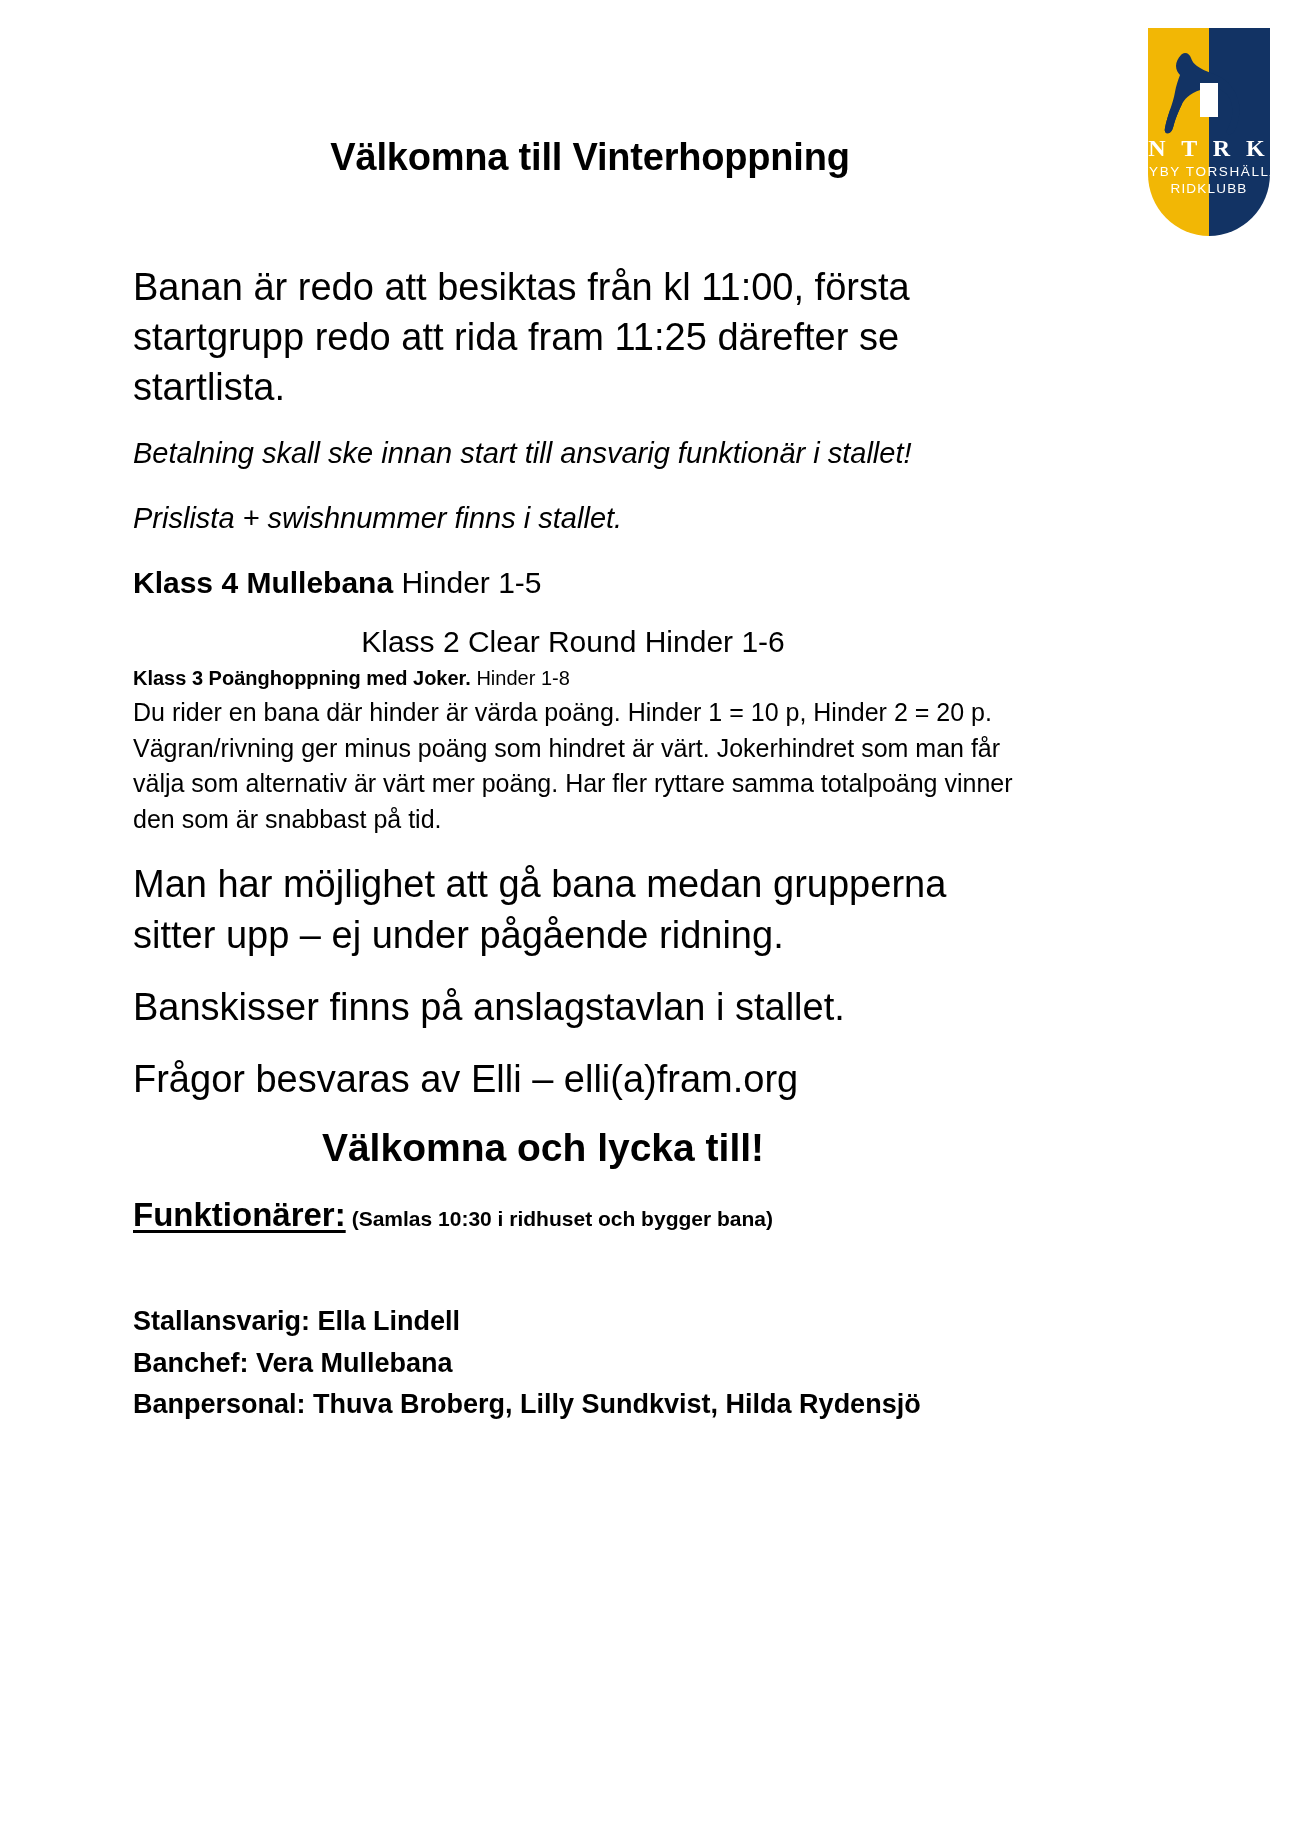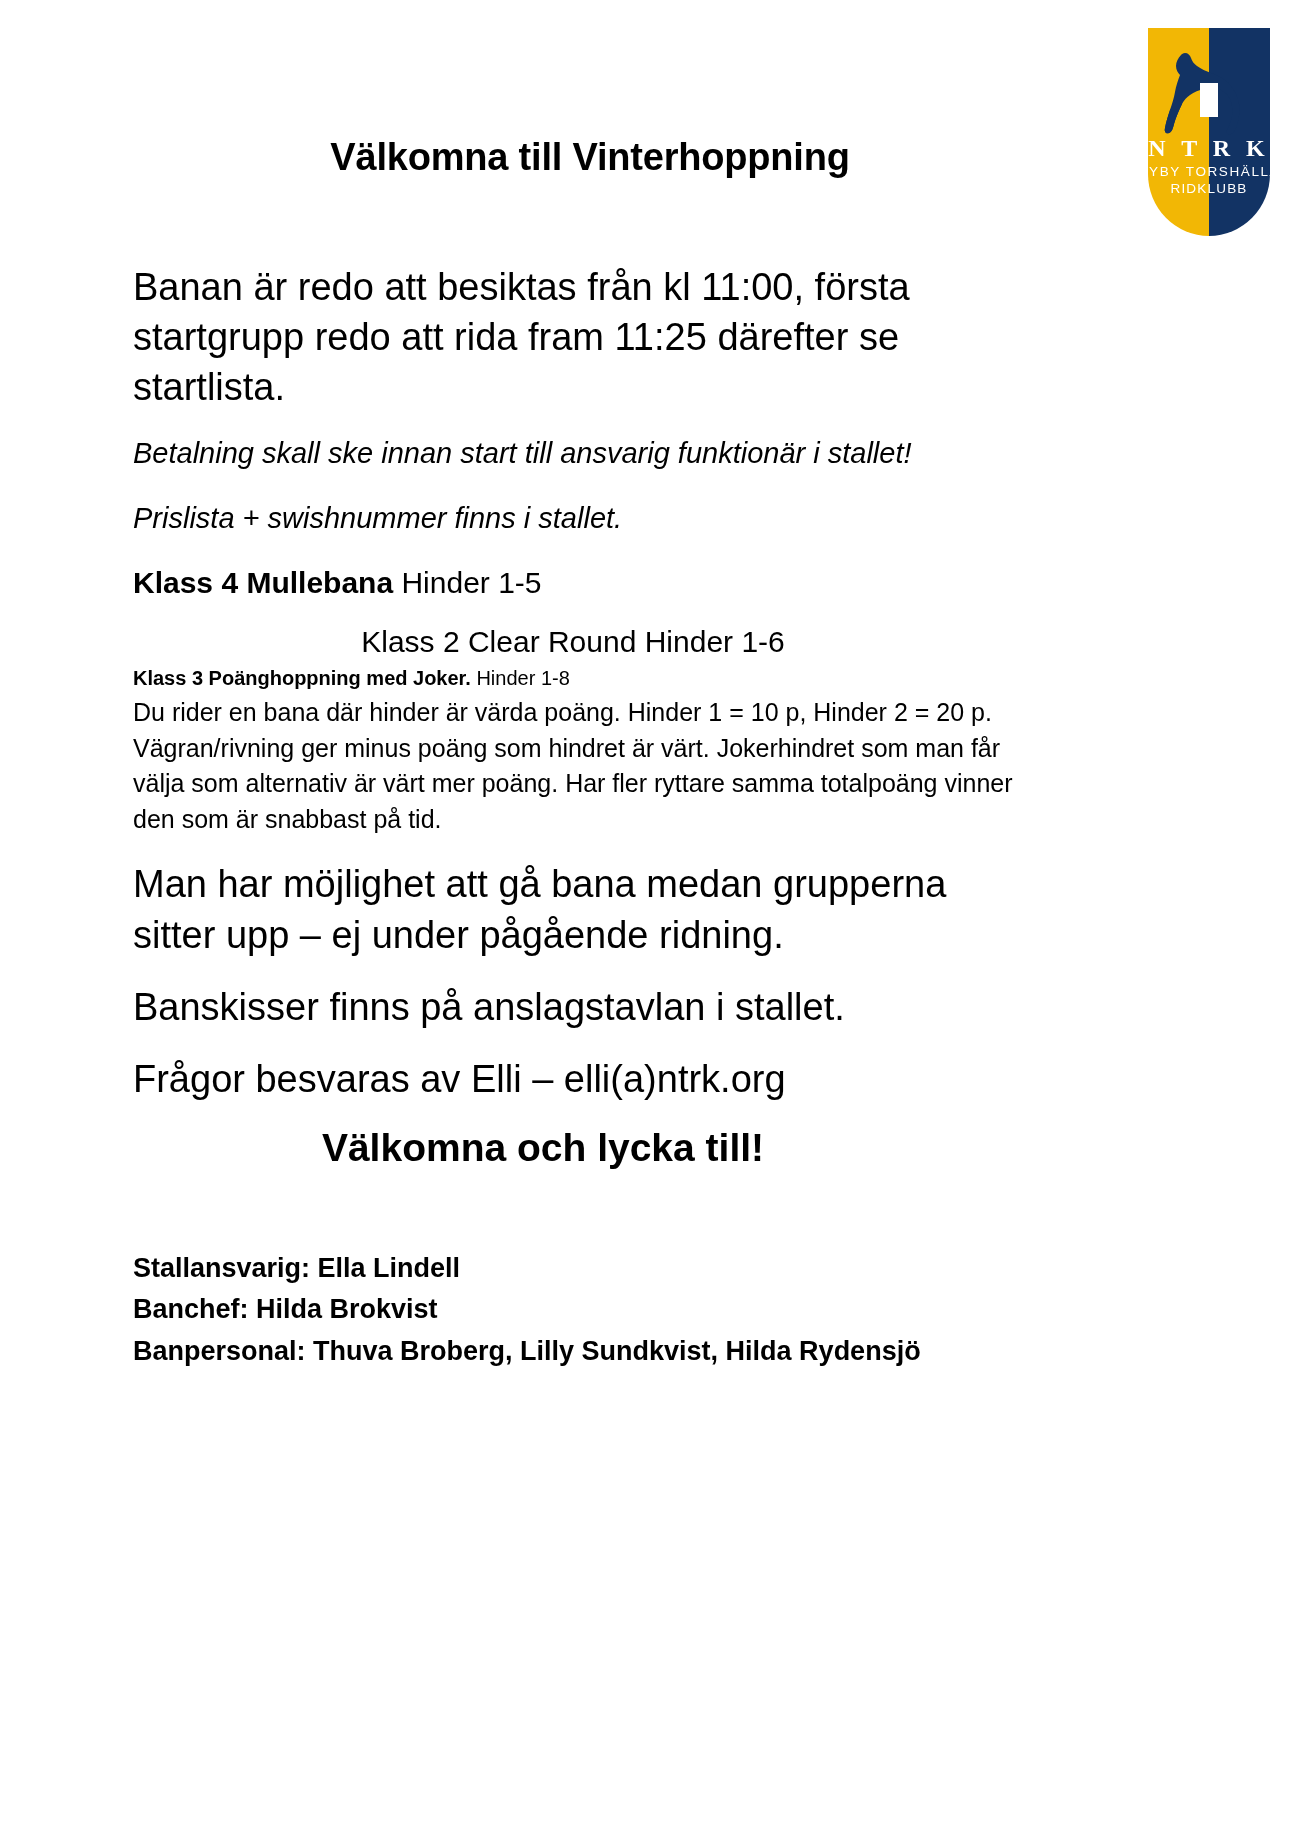--- a/index.html
+++ b/index.html
@@ -185,25 +185,28 @@
     <p class="klass3">
       <span class="b">Klass 3 Poänghoppning med Joker.</span><span> Hinder 1-8</span>
     </p>
 
     <p class="klass3-desc">Du rider en bana där hinder är värda poäng. Hinder 1 = 10 p, Hinder 2 = 20 p. Vägran/rivning ger minus poäng som hindret är värt. Jokerhindret som man får välja som alternativ är värt mer poäng. Har fler ryttare samma totalpoäng vinner den som är snabbast på tid.</p>
 
     <p class="para">Man har möjlighet att gå bana medan grupperna sitter upp – ej under pågående ridning.</p>
 
     <p class="para">Banskisser finns på anslagstavlan i stallet.</p>
 
-    <p class="para">Frågor besvaras av Elli – elli(a)ntrk.org</p>
+    <p class="para">Frågor besvaras av Elli – elli(a)fram.org</p>
 
     <p class="centerbold">Välkomna och lycka till!</p>
 
+    <p class="funk-head">
+      <span class="main">Funktionärer:</span><span class="sub">(Samlas 10:30 i ridhuset och bygger bana)</span>
+    </p>
 
     <div class="staff-gap"></div>
 
     <p class="staff">Stallansvarig: Ella Lindell</p>
-    <p class="staff">Banchef: Hilda Brokvist</p>
+    <p class="staff">Banchef: Vera Mullebana</p>
     <p class="staff">Banpersonal: Thuva Broberg, Lilly Sundkvist, Hilda Rydensjö</p>
 
   </div>
 </div>
 
 </body></html>

